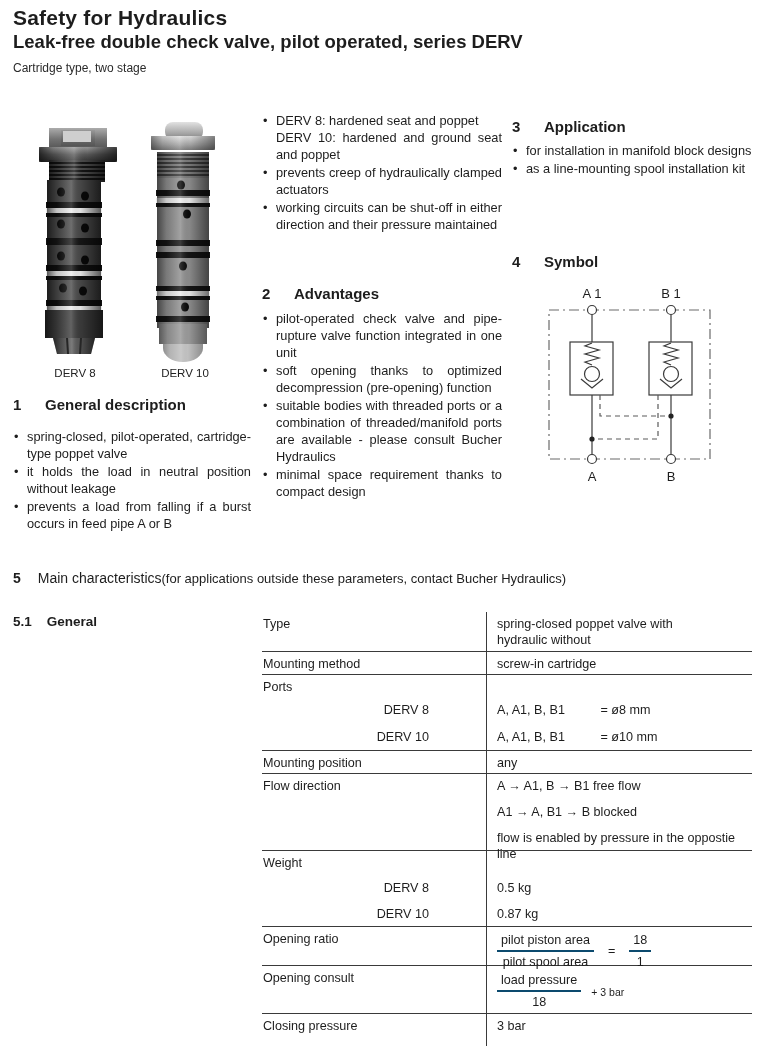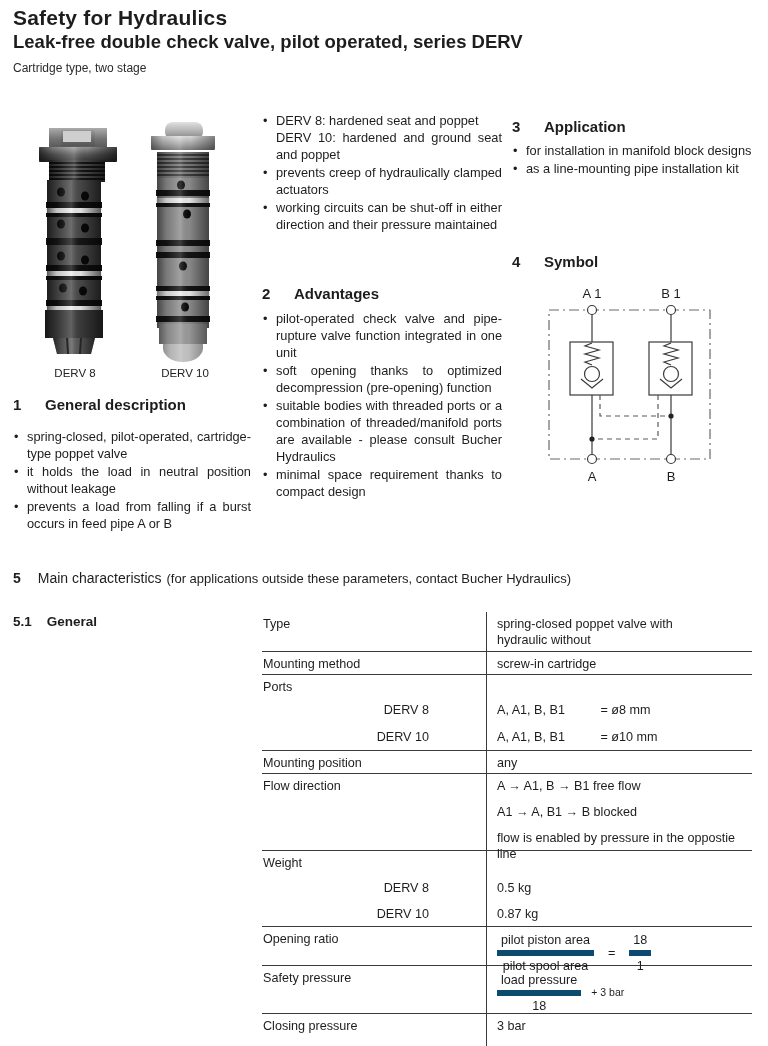--- a/index.html
+++ b/index.html
@@ -22,34 +22,34 @@
   
   ul.bl{margin:0;padding:0;list-style:none;}
   ul.bl li{position:relative;padding-left:14px;margin:0 0 1px;text-align:justify;}
   ul.bl li::before{content:"\2022";position:absolute;left:1px;top:0;}
   
   .cap{position:absolute;width:120px;text-align:center;font-size:11.5px;color:#222;}
   
   .mainch{position:absolute;left:13px;top:570px;width:745px;font-size:13px;}
   .mainch .num{font-weight:bold;font-size:14px;margin-right:17px;}
   .mainch .ttl{font-weight:normal;font-size:14px;}
-  .mainch .note{font-size:13px;margin-left:5px;}
+  .mainch .note{font-size:13px;}
   .sub51{position:absolute;left:13px;top:614px;font-size:13.5px;font-weight:bold;}
   .sub51 .num{margin-right:15px;}
   
   .tbl{position:absolute;left:262px;top:612px;width:490px;font-size:12.6px;line-height:16px;}
   .trow{display:flex;box-sizing:border-box;}
   .trow.bb{border-bottom:1px solid #3a3a3a;}
   .tlabel{width:177px;flex:none;box-sizing:border-box;padding:4px 8px 0 1px;}
   .tlabel.sub{text-align:right;padding-right:10px;}
   .tval{flex:1;border-left:1px solid #3a3a3a;box-sizing:border-box;padding:4px 4px 0 10px;margin-left:47px;}
   .ports-list{display:inline-block;min-width:100px;}
   .fd-line{margin-bottom:10px;}
   .frac{display:inline-flex;flex-direction:column;text-align:center;vertical-align:middle;}
-  .frac .fnum{border-bottom:6px solid #0c4a6e;padding:0 4px 2px;}
+  .frac .fnum{border-bottom:2px solid #0c4a6e;padding:0 4px 2px;}
   .frac .fden{padding-top:2px;}
   .ratio-wrap{display:flex;align-items:center;gap:14px;padding-top:1px;}
   .op-wrap{display:flex;align-items:flex-start;gap:10px;padding-top:2px;}
   .op-wrap .suffix{font-size:10.5px;margin-top:12px;}
   svg text{font-family:"Liberation Sans","DejaVu Sans",sans-serif;}
 </style>
 </head>
 <body>
 
 <div class="page">
@@ -197,21 +197,21 @@
     </ul>
   </div>
 
   <div class="col col3">
     <div class="sech abs" style="top:6px;width:252px">
       <span class="n">3</span>
       <span>Application</span>
     </div>
     <ul class="bl abs" style="top:30px;width:250px">
       <li><span>for installation in manifold block designs</span></li>
-      <li><span>as a line-mounting pipe installation kit</span></li>
+      <li><span>as a line-mounting spool installation kit</span></li>
     </ul>
 
     <div class="sech abs" style="top:141px;width:252px">
       <span class="n">4</span>
       <span>Symbol</span>
     </div>
 
     <svg class="abs" style="top:166px" width="210" height="212" viewBox="0 0 210 212">
       <g fill="none" stroke="#3a3a3a" stroke-width="1.2">
 
@@ -338,21 +338,21 @@
           <span>=</span>
           <span class="frac">
             <span class="fnum">18</span>
             <span class="fden">1</span>
           </span>
         </div>
       </div>
     </div>
 
     <div class="trow bb" style="height:48px">
-      <div class="tlabel">Safety pressure</div>
+      <div class="tlabel">Opening consult</div>
       <div class="tval">
         <div class="op-wrap">
           <span class="frac">
             <span class="fnum">load pressure</span>
             <span class="fden">18</span>
           </span>
           <span class="suffix">+ 3 bar</span>
         </div>
       </div>
     </div>

